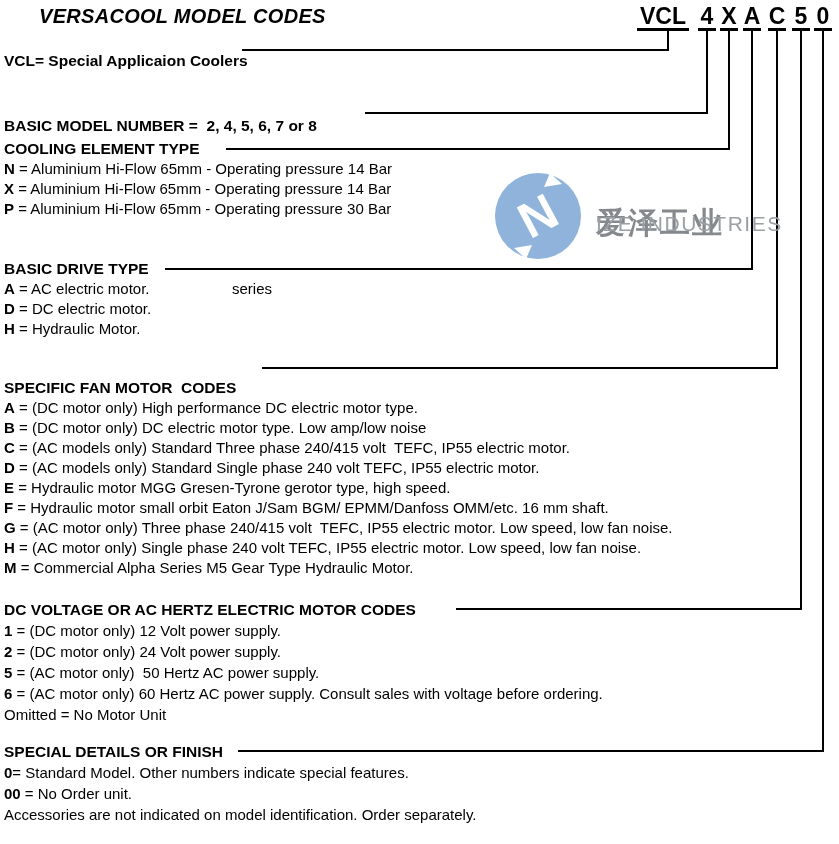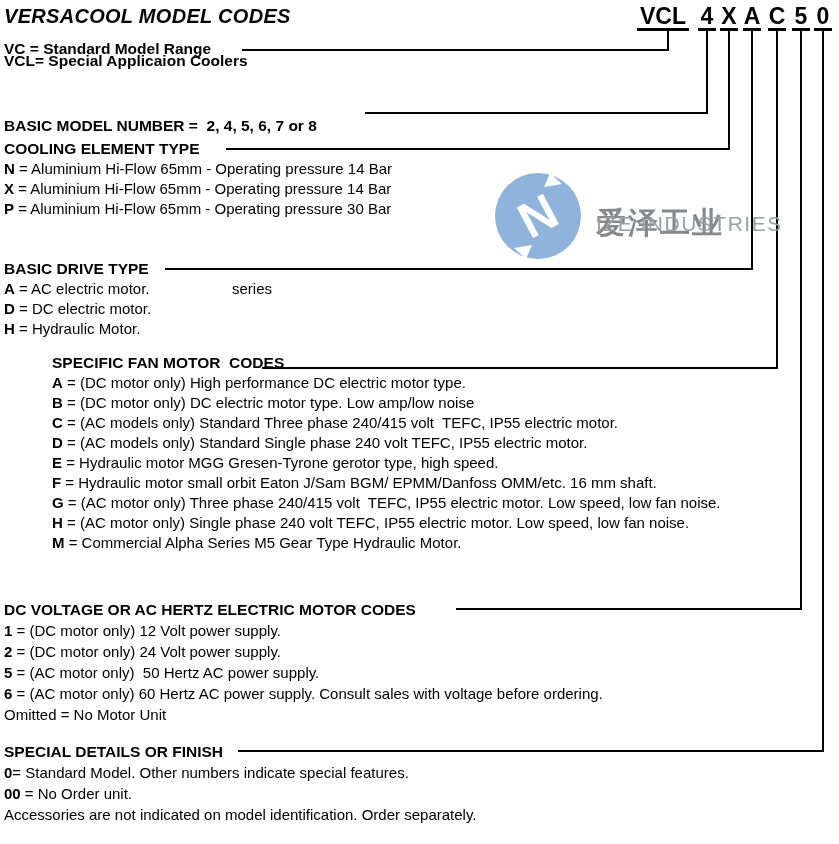--- a/index.html
+++ b/index.html
@@ -1,21 +1,21 @@
 <!DOCTYPE html>
 <html><head>
 <meta charset="utf-8">
 <style>
   html,body{margin:0;padding:0;background:#fff;}
   .canvas{
     position:relative;width:839px;height:844px;background:#ffffff;
     font-family:"Liberation Sans",sans-serif;color:#000;overflow:hidden;
   }
   .abs{position:absolute;}
-  .title{font-size:20px;font-weight:bold;font-style:italic;letter-spacing:.3px;white-space:pre;}
+  .title{font-size:20px;font-weight:bold;font-style:italic;letter-spacing:.3px;white-space:pre;margin-left:35px;}
   .introline{font-size:15.5px;font-weight:bold;white-space:pre;}
   .code-seg{
     position:absolute;top:5px;height:23px;border-bottom:3px solid #000;
     font-size:23px;font-weight:bold;text-align:center;line-height:23px;white-space:pre;
   }
   .hline{position:absolute;height:2px;background:#000;}
   .vline{position:absolute;width:2px;background:#000;}
   .section{position:absolute;left:4px;}
   .sec-heading{font-size:15.5px;font-weight:bold;height:20px;line-height:20px;white-space:pre;}
   .rows{position:relative;}
@@ -35,21 +35,20 @@
   <div class="abs title" style="left:4px;top:5px;">VERSACOOL MODEL CODES</div>
 
   <div class="code-seg" style="left:637px;width:52px;">VCL</div>
   <div class="code-seg" style="left:698px;width:18px;">4</div>
   <div class="code-seg" style="left:720px;width:18px;">X</div>
   <div class="code-seg" style="left:743px;width:18px;">A</div>
   <div class="code-seg" style="left:768px;width:18px;">C</div>
   <div class="code-seg" style="left:792px;width:18px;">5</div>
   <div class="code-seg" style="left:814px;width:18px;">0</div>
 
-  <div class="abs introline" style="left:4px;top:40px;">VC = Standard Model Range</div>
   <div class="abs introline" style="left:4px;top:52px;">VCL= Special Applicaion Coolers</div>
   <div class="abs introline" style="left:4px;top:100px;margin-top:17px;">BASIC MODEL NUMBER =  2, 4, 5, 6, 7 or 8</div>
 
   <div class="vline" style="left:667px;top:30px;height:21px;"></div>
   <div class="vline" style="left:706px;top:30px;height:84px;"></div>
   <div class="vline" style="left:728px;top:30px;height:120px;"></div>
   <div class="vline" style="left:751px;top:30px;height:240px;"></div>
   <div class="vline" style="left:776px;top:30px;height:339px;"></div>
   <div class="vline" style="left:800px;top:30px;height:580px;"></div>
   <div class="vline" style="left:822px;top:30px;height:722px;"></div>
@@ -86,21 +85,21 @@
 
   <div class="section" style="top:259px;">
     <div class="sec-heading">BASIC DRIVE TYPE</div>
     <div class="rows">
       <div class="row" style="position:relative;"><b>A</b><span> = AC electric motor.</span><span class="series-note">series</span></div>
       <div class="row"><b>D</b><span> = DC electric motor.</span></div>
       <div class="row"><b>H</b><span> = Hydraulic Motor.</span></div>
     </div>
   </div>
 
-  <div class="section" style="top:353px;margin-left:48px;">
+  <div class="section" style="top:378px;">
     <div class="sec-heading">SPECIFIC FAN MOTOR  CODES</div>
     <div class="rows">
       <div class="row"><b>A</b><span> = (DC motor only) High performance DC electric motor type.</span></div>
       <div class="row"><b>B</b><span> = (DC motor only) DC electric motor type. Low amp/low noise</span></div>
       <div class="row"><b>C</b><span> = (AC models only) Standard Three phase 240/415 volt  TEFC, IP55 electric motor.</span></div>
       <div class="row"><b>D</b><span> = (AC models only) Standard Single phase 240 volt TEFC, IP55 electric motor.</span></div>
       <div class="row"><b>E</b><span> = Hydraulic motor MGG Gresen-Tyrone gerotor type, high speed.</span></div>
       <div class="row"><b>F</b><span> = Hydraulic motor small orbit Eaton J/Sam BGM/ EPMM/Danfoss OMM/etc. 16 mm shaft.</span></div>
       <div class="row"><b>G</b><span> = (AC motor only) Three phase 240/415 volt  TEFC, IP55 electric motor. Low speed, low fan noise.</span></div>
       <div class="row"><b>H</b><span> = (AC motor only) Single phase 240 volt TEFC, IP55 electric motor. Low speed, low fan noise.</span></div>

